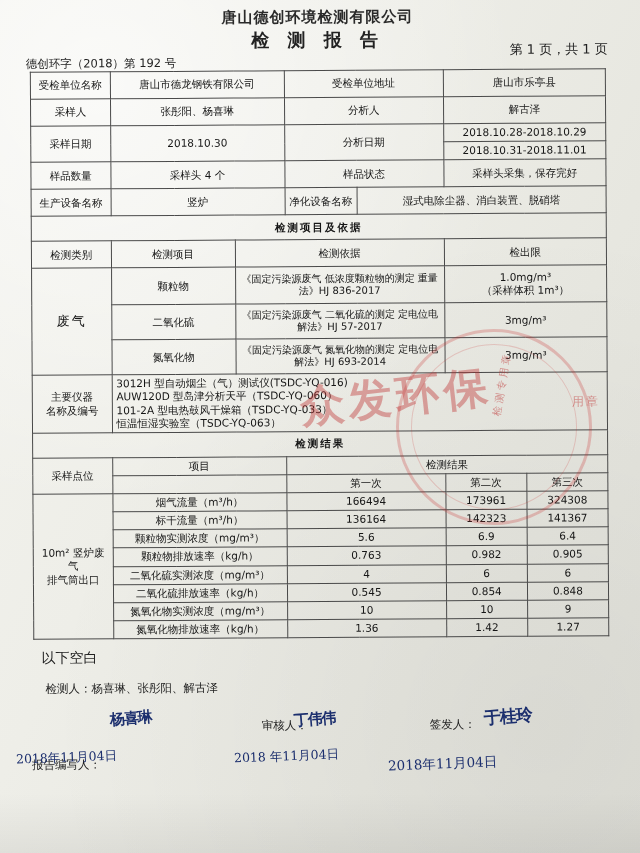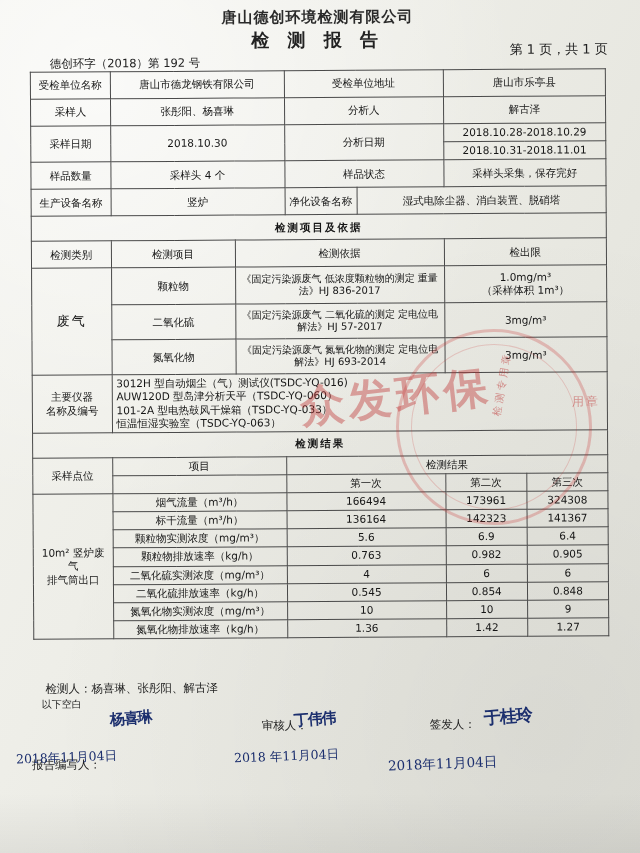--- a/index.html
+++ b/index.html
@@ -38,21 +38,21 @@
     position:absolute;left:0;top:28px;width:640px;
     text-align:center;
     font-family:"DejaVu Serif","Liberation Serif",serif;
     font-size:18px;font-weight:bold;letter-spacing:6px;color:#222;
   }
   .page-count{
     position:absolute;right:30px;top:42px;
     font-size:13px;color:#222;
   }
   .report-no{
-    position:absolute;left:52px;top:55px;
+    position:absolute;left:28px;top:55px;
     font-size:11.5px;color:#222;
   }
   table.main{
     position:absolute;left:32px;top:70px;
     width:576px;
     border-collapse:collapse;
     font-size:10.5px;
     color:#161616;
     background:transparent;
   }
@@ -66,21 +66,21 @@
   .lbl{text-align:center;white-space:nowrap;}
   .tall{height:22px;text-align:center;}
   .sec-head{
     text-align:center;font-weight:bold;letter-spacing:2px;height:20px;
   }
   .cite{font-size:10px;line-height:1.3;}
   .instr{
     line-height:1.65;font-size:10.5px;text-align:left;padding-left:8px;
   }
   .note-blank{
-    position:absolute;left:40px;top:648px;font-size:10px;color:#222;margin-top:48px;
+    position:absolute;left:40px;top:648px;font-size:14px;color:#222;
   }
   .sign-line{
     position:absolute;font-size:11.5px;color:#1d1d1d;
   }
   .hw-sig{
     position:absolute;
     font-family:"DejaVu Serif","Liberation Serif",serif;
     color:#1c2f6e;
     font-size:15px;
     transform:rotate(-4deg);

